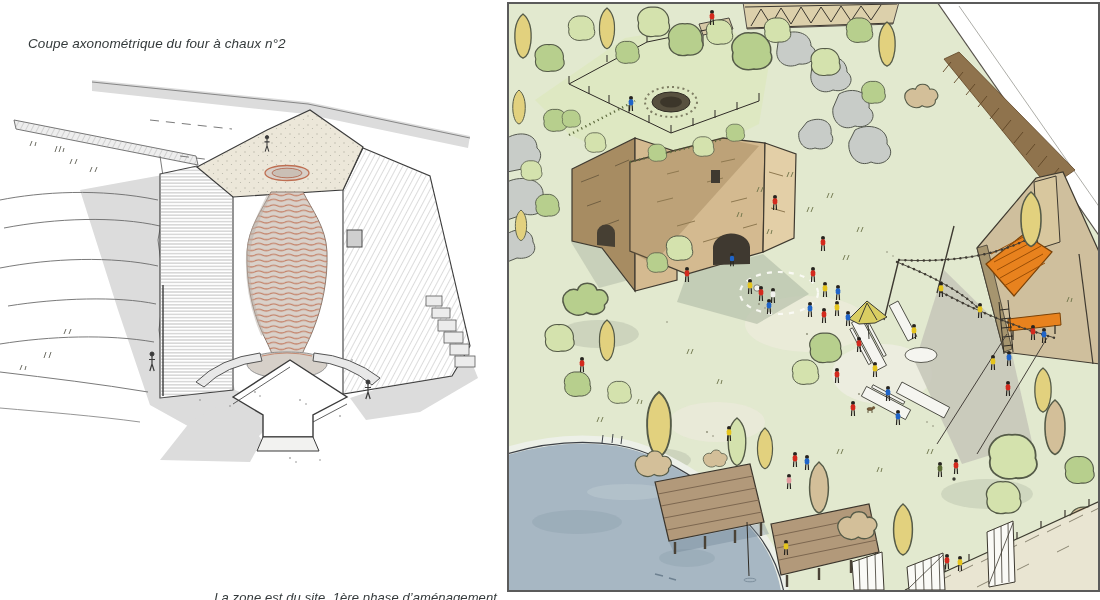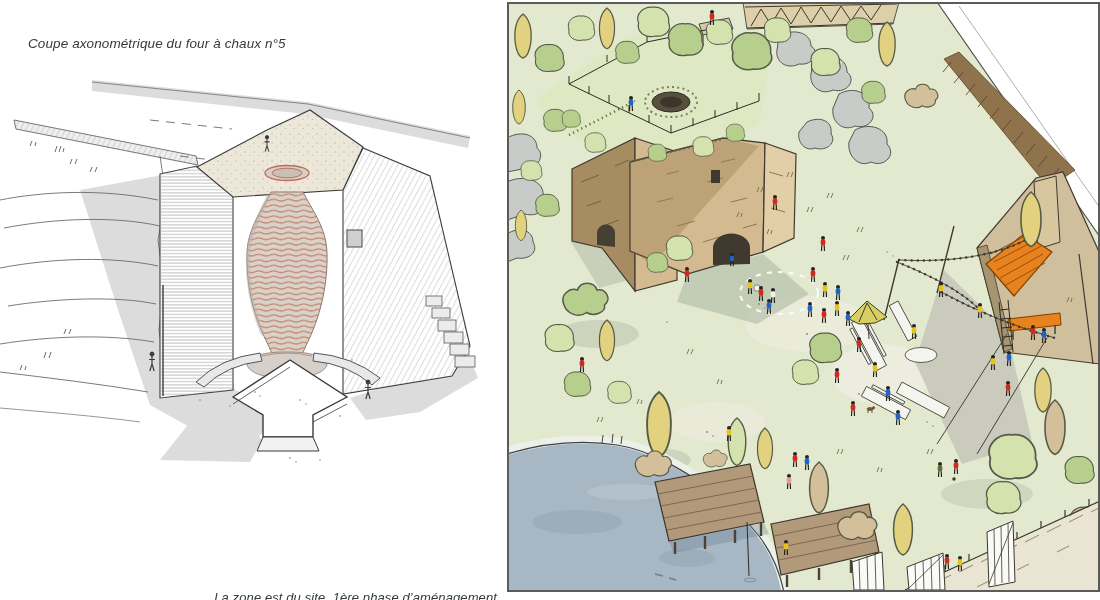--- a/index.html
+++ b/index.html
@@ -19,21 +19,21 @@
   .pr{fill:var(--person-red)} .pb{fill:var(--person-blue)} .py{fill:var(--person-yellow)}
   .pp{fill:#e49ba0} .pw{fill:#f2f2ee} .pd{fill:#5a6b34}
   .tree{stroke:#555b48;stroke-width:1}
   .tbl{fill:var(--table-white);stroke:#3c3c34;stroke-width:.8}
 </style>
 </head>
 <body>
 
 <div class="page">
 
-  <div class="caption caption-top">Coupe axonométrique du four à chaux n°5</div>
+  <div class="caption caption-top">Coupe axonométrique du four à chaux n°2</div>
 
   <svg class="fig-left" width="485" height="415" viewBox="0 0 485 415">
     <defs>
       <pattern id="hH" width="5" height="3.2" patternUnits="userSpaceOnUse">
         <line x1="0" y1="1.6" x2="5" y2="1.6" stroke="#9a9a9a" stroke-width="0.7"></line>
       </pattern>
       <pattern id="hD" width="5" height="5" patternUnits="userSpaceOnUse" patternTransform="rotate(28)">
         <line x1="0" y1="0" x2="0" y2="5" stroke="#9a9a9a" stroke-width="0.7"></line>
       </pattern>
       <pattern id="dots" width="9" height="9" patternUnits="userSpaceOnUse">

